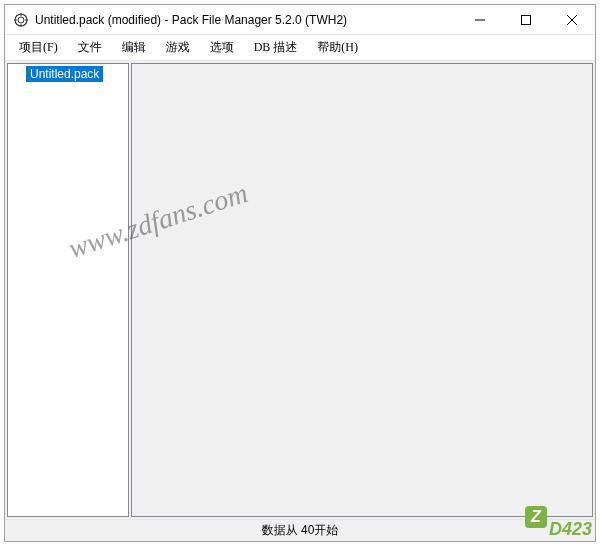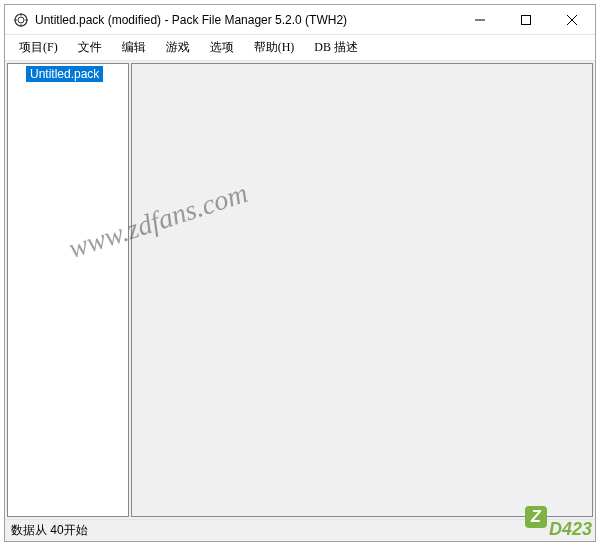--- a/index.html
+++ b/index.html
@@ -110,20 +110,21 @@
     }
     .statusbar {
       height: 22px;
       background: #f0f0f0;
       border-top: 1px solid #e5e5e5;
       display: flex;
       align-items: center;
       padding: 0 6px;
       font-size: 12px;
       color: #000;
+      justify-content: center;
     }
     .watermark {
       position: absolute;
       top: 200px;
       left: 60px;
       font-size: 28px;
       color: rgba(80,80,80,0.55);
       font-family: "Times New Roman", serif;
       font-style: italic;
       transform: rotate(-18deg);
@@ -194,22 +195,22 @@
       </div>
     </div>
   </div>
 
   <div class="menubar">
     <span class="menu-item">项目(F)</span>
     <span class="menu-item">文件</span>
     <span class="menu-item">编辑</span>
     <span class="menu-item">游戏</span>
     <span class="menu-item">选项</span>
+    <span class="menu-item">DB 描述</span>
     <span class="menu-item">帮助(H)</span>
-    <span class="menu-item">DB 描述</span>
   </div>
 
   <div class="content">
     <div class="tree-panel">
       <span class="tree-item selected">Untitled.pack</span>
     </div>
     <div class="main-panel"></div>
   </div>
 
   <div class="statusbar">

